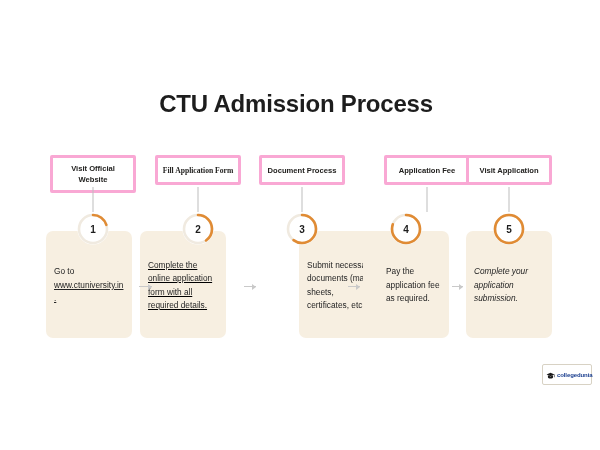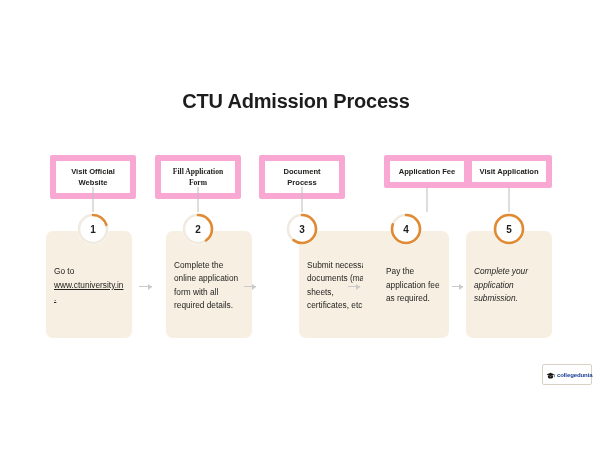--- a/index.html
+++ b/index.html
@@ -20,40 +20,40 @@
     background: #ffffff;
   }
 
   
   #page-title {
     position: absolute;
     left: 0;
     top: 90px;
     width: 592px;
     text-align: center;
-    font-size: 20px;
+    font-size: 24px;
     font-weight: bold;
     color: #1d1d1d;
     letter-spacing: -0.2px;
   }
 
   
   .step-col {
     position: absolute;
     top: 155px;
     width: 86px;
   }
 
   
   .step-label-box {
     position: relative;
     width: 86px;
     min-height: 30px;
     box-sizing: border-box;
-    border: 6px solid #f9a8d4;
+    border: 3px solid #f9a8d4;
     background: #ffffff;
     border-radius: 2px;
     padding: 5px 3px;
     text-align: center;
     font-size: 7.6px;
     font-weight: bold;
     color: #22211f;
     line-height: 1.45;
     display: flex;
     align-items: center;
@@ -188,21 +188,21 @@
           <circle cx="17" cy="17" r="14" fill="none" stroke="#e08b34" stroke-width="2.6" stroke-linecap="round" stroke-dasharray="17.59291886010284 87.96459430051421" transform="rotate(-90 17 17)"></circle>
         </svg>
         <div class="ring-num">1</div>
       </div>
       <div class="step-col" style="left: 155px; font-family: Liberation Serif, serif;">
         <div class="step-label-box">
           <span>Fill Application Form</span>
         </div>
         <div class="tick"></div>
       </div>
-      <div class="step-card" style="left: 166px; position: absolute;">
+      <div class="step-card" style="left: 140px; position: absolute; text-decoration: underline;">
         <div class="step-text">Complete the online application form with all required details.</div>
       </div>
       <div class="ring-wrap" style="left: 198px;">
         <svg width="34" height="34" viewBox="0 0 34 34">
           <circle cx="17" cy="17" r="15.6" fill="#ffffff"></circle>
           <circle cx="17" cy="17" r="14" fill="none" stroke="#f0eae0" stroke-width="2.6"></circle>
           <circle cx="17" cy="17" r="14" fill="none" stroke="#e08b34" stroke-width="2.6" stroke-linecap="round" stroke-dasharray="35.18583772020568 87.96459430051421" transform="rotate(-90 17 17)"></circle>
         </svg>
         <div class="ring-num">2</div>
       </div>

